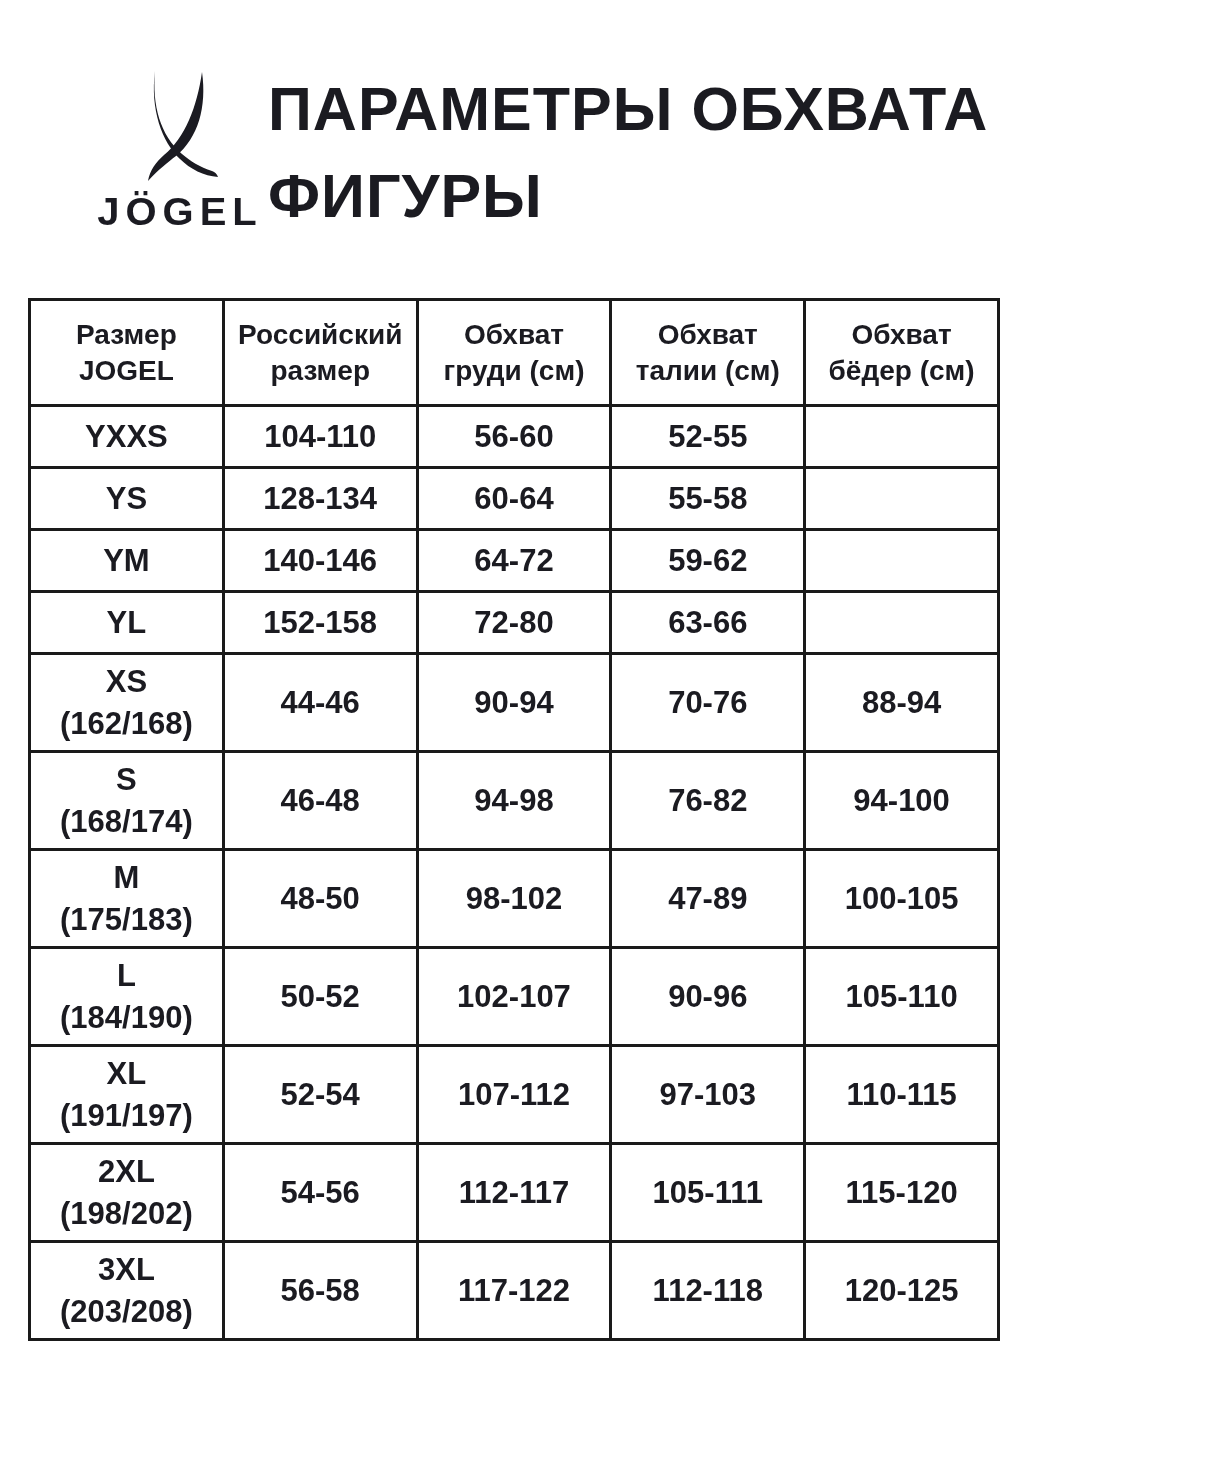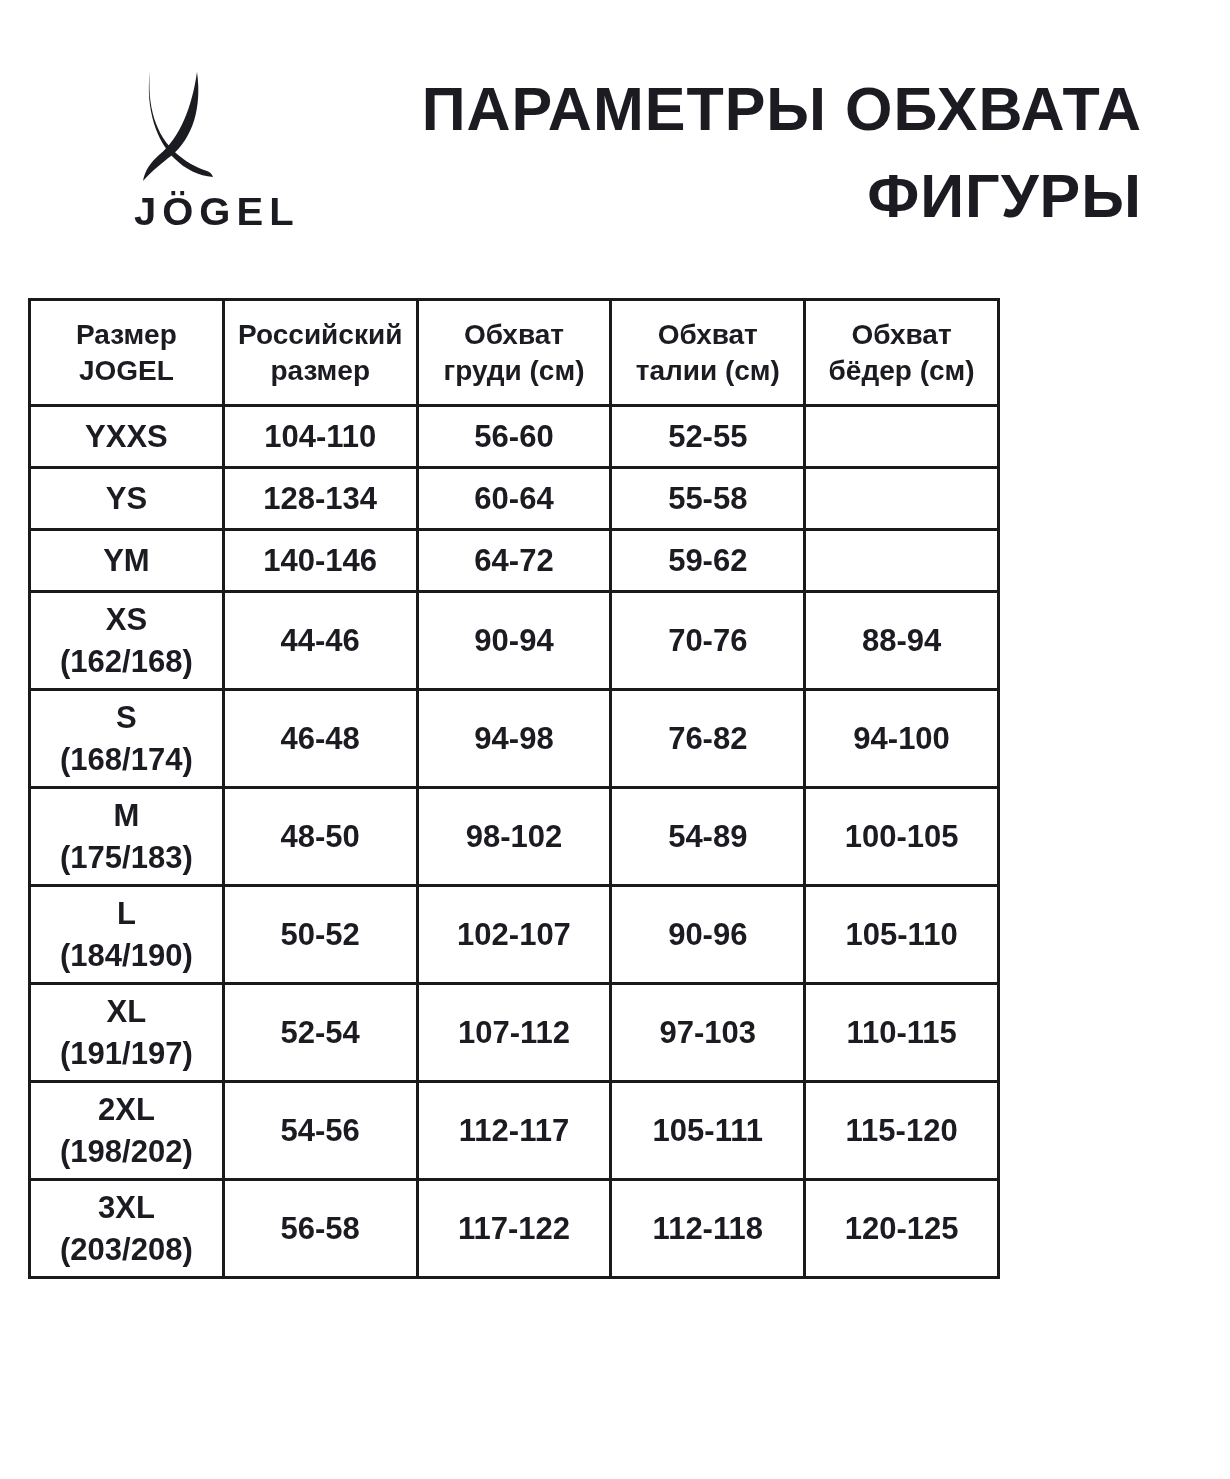--- a/index.html
+++ b/index.html
@@ -18,44 +18,45 @@
   }
   
   .brand-header {
     box-sizing: border-box;
     height: 298px;
     padding: 50px 28px 0 28px;
     display: flex;
     align-items: flex-start;
   }
   .logo {
-    margin-left: 106px;
+    margin-left: 64px;
     margin-top: 20px;
     width: 176px;
     display: flex;
     flex-direction: column;
+    align-items: center;
   }
   .logo svg {
     display: block;
     width: 82px;
     height: 120px;
   }
   .wordmark {
     margin-top: 2px;
     font-size: 40px;
     font-weight: 700;
     letter-spacing: 6px;
     color: #1b1b22;
     line-height: 1;
     transform: scaleY(0.95);
   }
   .title {
     flex: 1;
     margin: 16px 60px 0 0;
-    text-align: right;
+    text-align: left;
     font-size: 61px;
     font-weight: 700;
     line-height: 87px;
     letter-spacing: 1px;
     color: #1b1b21;
   }
   
   table.size-chart {
     border-collapse: collapse;
     table-layout: fixed;
@@ -152,20 +153,29 @@
       </tr>
       <tr class="single">
         <td>
             <span class="cell-line">YM</span>
           </td>
         <td>140-146</td>
         <td>64-72</td>
         <td>59-62</td>
         <td></td>
       </tr>
+      <tr class="single">
+        <td>
+            <span class="cell-line">YL</span>
+          </td>
+        <td>152-158</td>
+        <td>72-80</td>
+        <td>63-66</td>
+        <td></td>
+      </tr>
       <tr class="double">
         <td>
           <span class="cell-line">XS</span>
           <span class="cell-line">(162/168)</span>
         </td>
         <td>44-46</td>
         <td>90-94</td>
         <td>70-76</td>
         <td>88-94</td>
       </tr>
@@ -179,21 +189,21 @@
         <td>76-82</td>
         <td>94-100</td>
       </tr>
       <tr class="double">
         <td>
           <span class="cell-line">M</span>
           <span class="cell-line">(175/183)</span>
         </td>
         <td>48-50</td>
         <td>98-102</td>
-        <td>54-89</td>
+        <td>47-89</td>
         <td>100-105</td>
       </tr>
       <tr class="double">
         <td>
           <span class="cell-line">L</span>
           <span class="cell-line">(184/190)</span>
         </td>
         <td>50-52</td>
         <td>102-107</td>
         <td>90-96</td>

